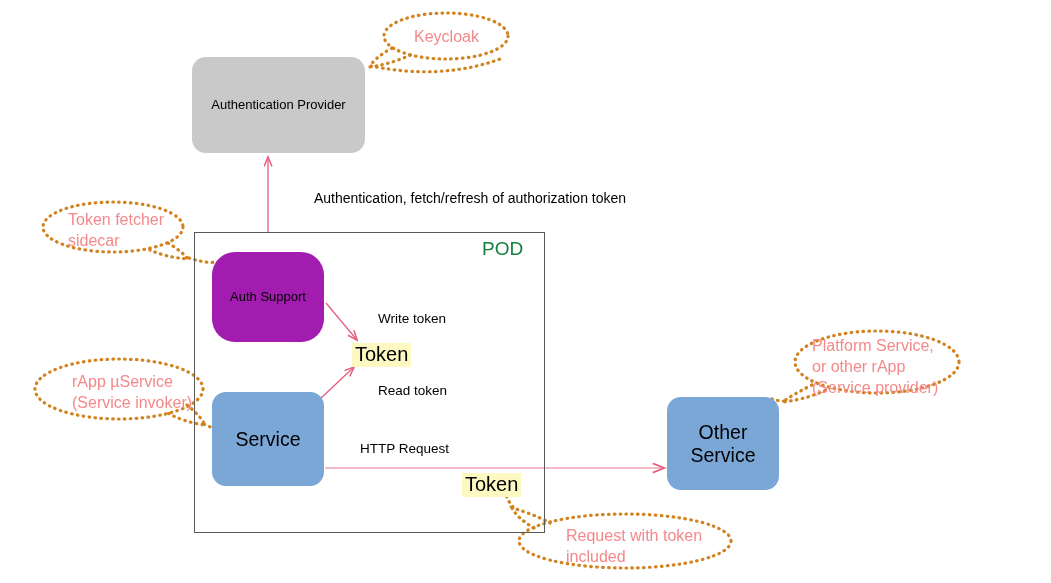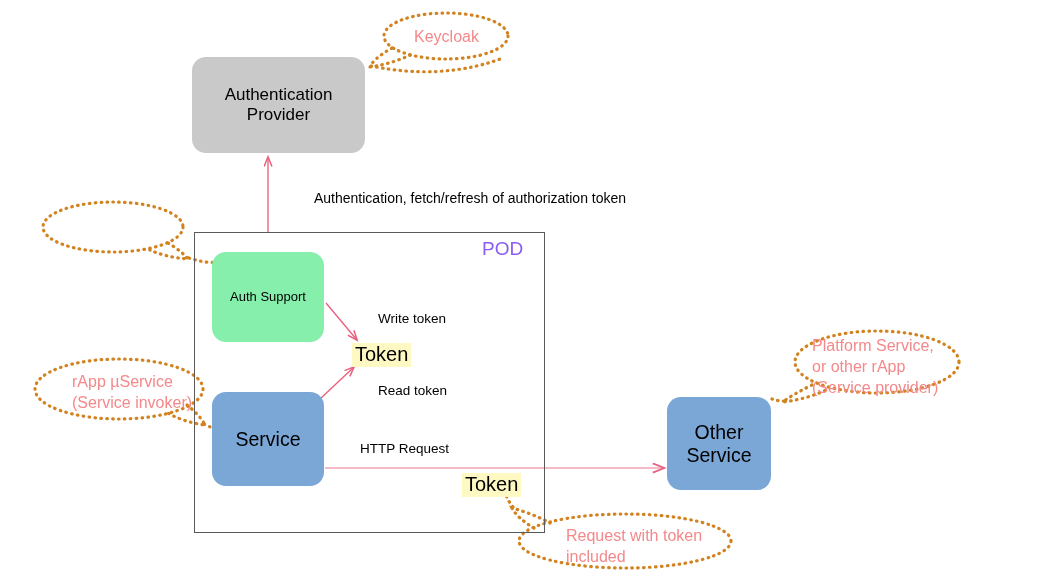--- a/index.html
+++ b/index.html
@@ -31,67 +31,68 @@
     border-radius: 14px;
   }
 
   
   #auth-provider {
     left: 192px;
     top: 57px;
     width: 173px;
     height: 96px;
     background: #c9c9c9;
-    font-size: 17px;
+    font-size: 13px;
   }
 
   
   #pod-box {
     position: absolute;
     left: 194px;
     top: 232px;
     width: 351px;
     height: 301px;
     border: 1.3px solid #595959;
     background: transparent;
     box-sizing: border-box;
   }
   #pod-label {
     position: absolute;
     left: 482px;
     top: 238px;
     font-size: 19px;
-    color: #8b5cf6;
+    color: #15803d;
   }
 
   
   #auth-support {
     left: 212px;
     top: 252px;
     width: 112px;
     height: 90px;
-    background: #86efac;
+    background: #a21caf;
     font-size: 13px;
+    border-radius: 23px;
   }
 
   
   #service-box {
     left: 212px;
     top: 392px;
     width: 112px;
     height: 94px;
     background: #7ba7d7;
     font-size: 19.5px;
   }
 
   
   #other-service {
     left: 667px;
     top: 397px;
-    width: 104px;
+    width: 112px;
     height: 93px;
     background: #7ba7d7;
     font-size: 19.5px;
     flex-direction: column;
   }
 
   
   .token-hl {
     position: absolute;
     background: #fef9c3;
@@ -205,20 +206,22 @@
   <div class="edge-label" id="lbl-auth-flow">Authentication, fetch/refresh of authorization token</div>
 
   <div class="edge-label" id="lbl-write">Write token</div>
 
   <div class="edge-label" id="lbl-read">Read token</div>
 
   <div class="edge-label" id="lbl-http">HTTP Request</div>
 
   <div class="callout-text" id="co-keycloak">Keycloak</div>
 
+  <div class="callout-text" id="co-sidecar">Token fetcher
+sidecar</div>
 
   <div class="callout-text" id="co-rapp">rApp µService
 (Service invoker)</div>
 
   <div class="callout-text" id="co-request">Request with token
 included</div>
 
   <div class="callout-text" id="co-platform">Platform Service,
 or other rApp
 (Service provider)</div>

